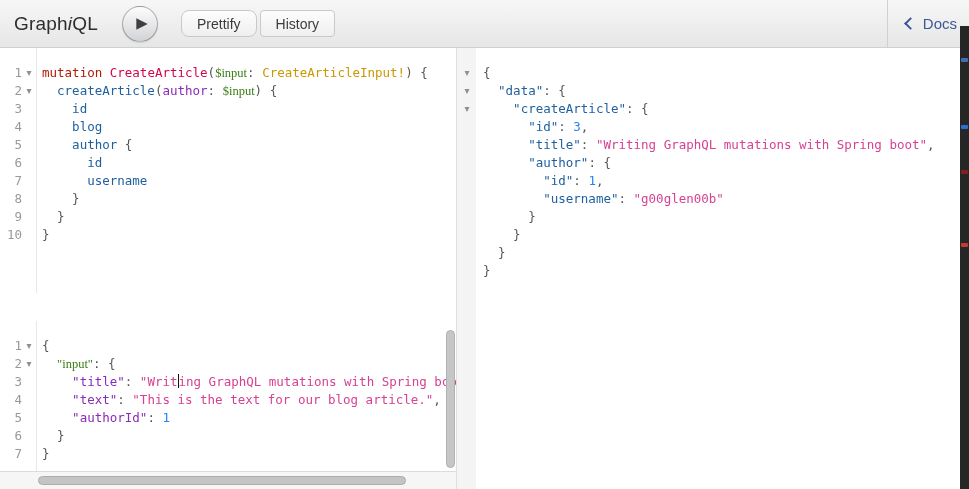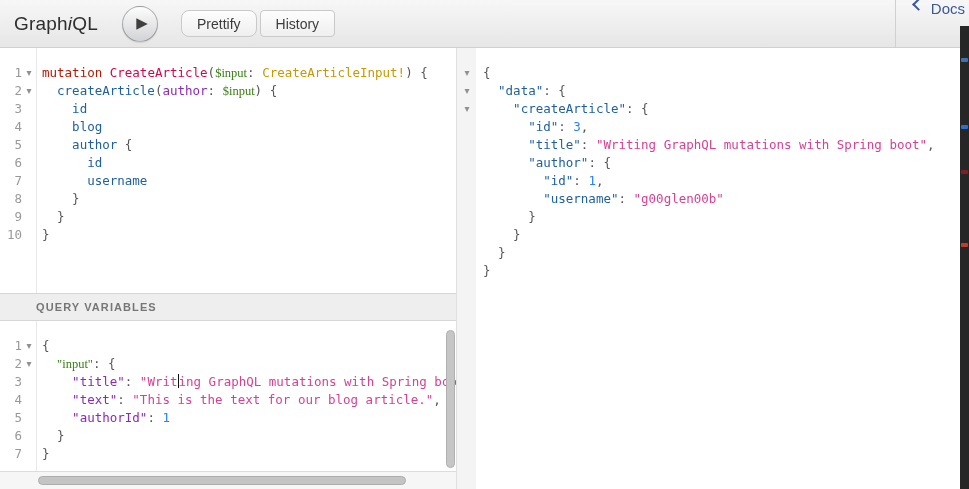--- a/index.html
+++ b/index.html
@@ -26,21 +26,21 @@
   .toolbar-btn {
     margin-left:3px; height:27px; padding:0 15px;
     background:linear-gradient(#fdfdfd,#efefef);
     border:1px solid #c9c9c9; border-radius:4px;
     font-size:14px; color:#3c3c3c; cursor:pointer;
     font-family:"Liberation Sans", sans-serif;
   }
   .toolbar-btn.first { margin-left:23px;border-radius:8px; }
   .docs-toggle {
     margin-left:auto; height:100%; border-left:1px solid #d0d0d0;
-    display:flex; align-items:flex-start; padding:0 4px 0 18px; cursor:pointer;
+    display:flex; align-items:center; padding:0 12px 0 18px; cursor:pointer;
     color:var(--docs-accent); font-size:15px;
   }
   .chevron-left {
     width:9px; height:9px; border-left:2px solid var(--docs-accent);
     border-bottom:2px solid var(--docs-accent);
     transform:rotate(45deg); margin-right:8px; display:inline-block;
   }
 
   
   .main { position:absolute; top:48px; left:0; width:969px; height:441px; }
@@ -118,21 +118,20 @@
           <div class="cm-line"><span class="ln">2</span><span class="fold">▾</span><span class="tk-ws">  </span><span class="tk-prop">createArticle</span><span class="tk-p">(</span><span class="tk-attr">author</span><span class="tk-p">:</span><span class="tk-ws"> </span><span class="tk-var">$input</span><span class="tk-p">)</span><span class="tk-ws"> </span><span class="tk-p">{</span></div>
           <div class="cm-line"><span class="ln">3</span><span class="tk-ws">    </span><span class="tk-prop">id</span></div>
           <div class="cm-line"><span class="ln">4</span><span class="tk-ws">    </span><span class="tk-prop">blog</span></div>
           <div class="cm-line"><span class="ln">5</span><span class="tk-ws">    </span><span class="tk-prop">author</span><span class="tk-ws"> </span><span class="tk-p">{</span></div>
           <div class="cm-line"><span class="ln">6</span><span class="tk-ws">      </span><span class="tk-prop">id</span></div>
           <div class="cm-line"><span class="ln">7</span><span class="tk-ws">      </span><span class="tk-prop">username</span></div>
           <div class="cm-line"><span class="ln">8</span><span class="tk-ws">    </span><span class="tk-p">}</span></div>
           <div class="cm-line"><span class="ln">9</span><span class="tk-ws">  </span><span class="tk-p">}</span></div>
           <div class="cm-line"><span class="ln">10</span><span class="tk-p">}</span></div>
         </div>
-      <div class="variables-title">QUERY VARIABLES</div>
       <div id="variables-editor" class="code-area with-gutter variables-editor">
           <div class="cm-line"><span class="ln">1</span><span class="fold">▾</span><span class="tk-p">{</span></div>
           <div class="cm-line"><span class="ln">2</span><span class="fold">▾</span><span class="tk-ws">  </span><span class="tk-var">"input"</span><span class="tk-p">:</span><span class="tk-ws"> </span><span class="tk-p">{</span></div>
           <div class="cm-line"><span class="ln">3</span><span class="tk-ws">    </span><span class="tk-attr">"title"</span><span class="tk-p">:</span><span class="tk-ws"> </span><span class="tk-str">"Writ</span><span class="caret"></span><span class="tk-str">ing GraphQL mutations with Spring boot"</span></div>
           <div class="cm-line"><span class="ln">4</span><span class="tk-ws">    </span><span class="tk-attr">"text"</span><span class="tk-p">:</span><span class="tk-ws"> </span><span class="tk-str">"This is the text for our blog article."</span><span class="tk-p">,</span></div>
           <div class="cm-line"><span class="ln">5</span><span class="tk-ws">    </span><span class="tk-attr">"authorId"</span><span class="tk-p">:</span><span class="tk-ws"> </span><span class="tk-num">1</span></div>
           <div class="cm-line"><span class="ln">6</span><span class="tk-ws">  </span><span class="tk-p">}</span></div>
           <div class="cm-line"><span class="ln">7</span><span class="tk-p">}</span></div>
         </div>
       <div class="hscrollbar">

